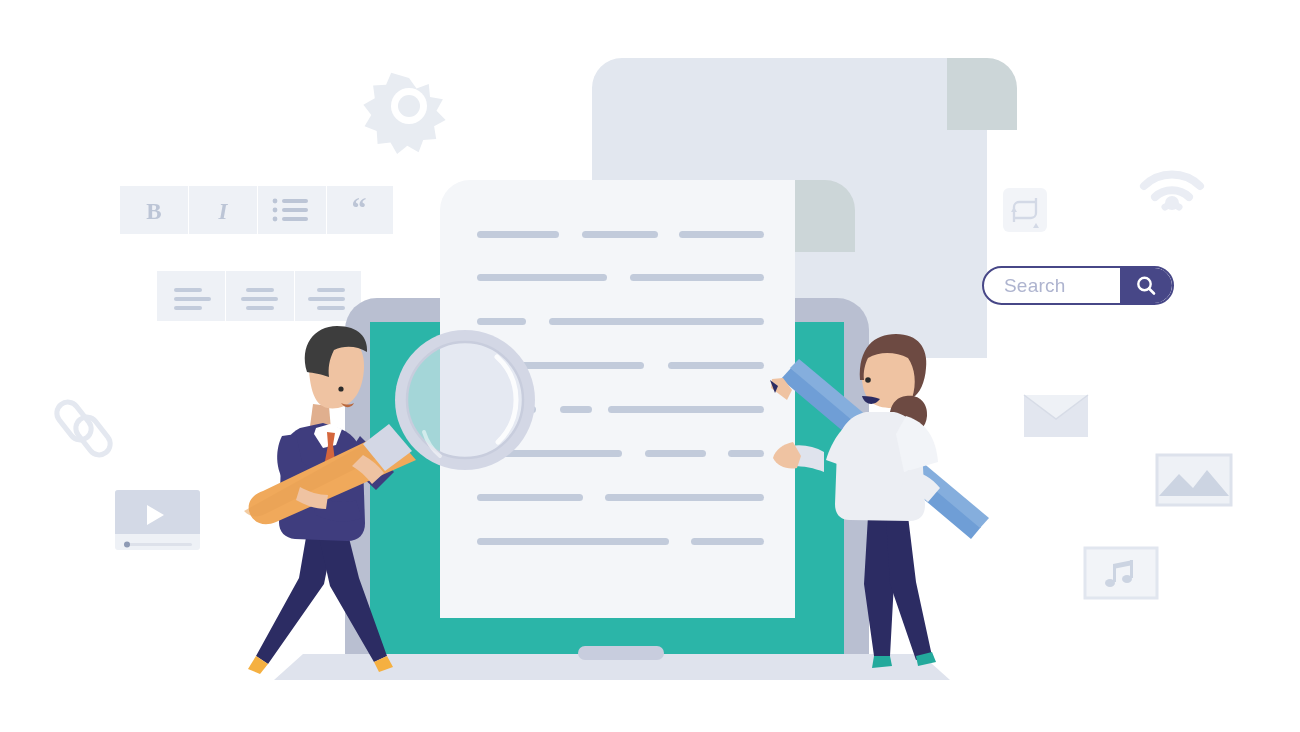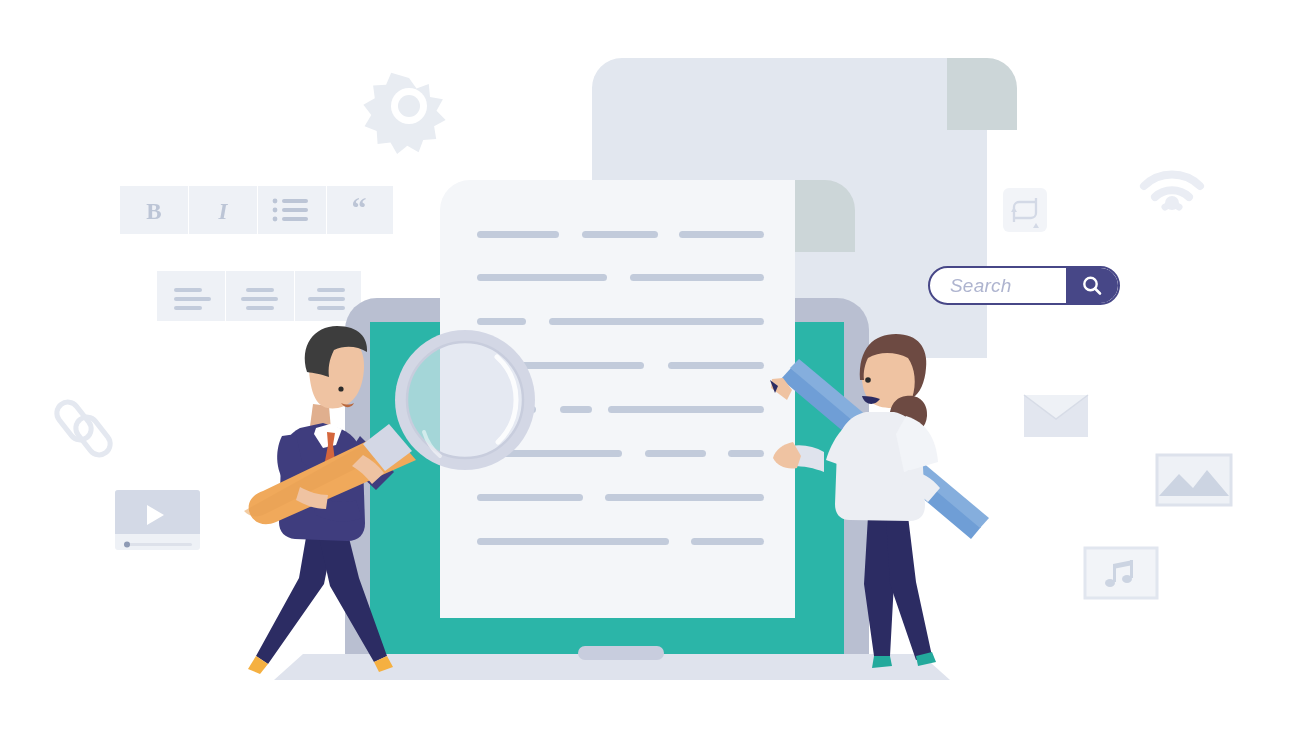--- a/index.html
+++ b/index.html
@@ -12,29 +12,28 @@
   #stage {
     position: relative;
     width: 1300px;
     height: 732px;
     background: #ffffff;
     overflow: hidden;
   }
   #stage svg { display: block; }
   .searchbox {
     position: absolute;
-    left: 928px; top: 266px;
+    left: 982px; top: 266px;
     width: 192px; height: 39px;
     border: 2px solid #474787;
     border-radius: 20px;
     background: #ffffff;
     display: flex;
     align-items: center;
     overflow: hidden;
-    font-style: italic;
   }
   .searchbox .ph {
     flex: 1;
     padding-left: 20px;
     color: #aeb4cf;
     font-size: 19px;
     font-family: "Liberation Sans", sans-serif;
     letter-spacing: 0.2px;
     line-height: 1;
     user-select: none;

